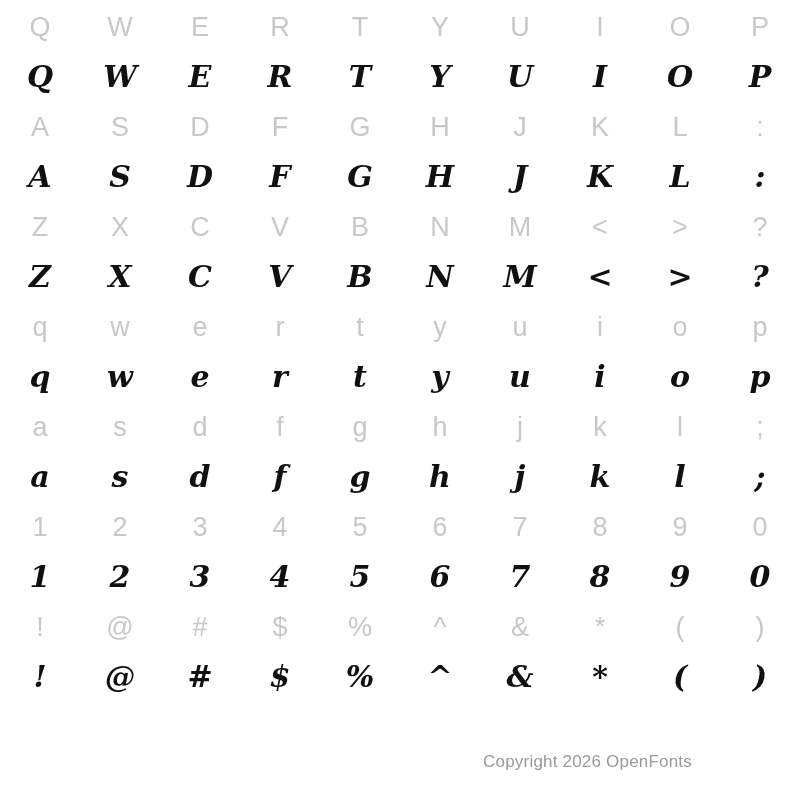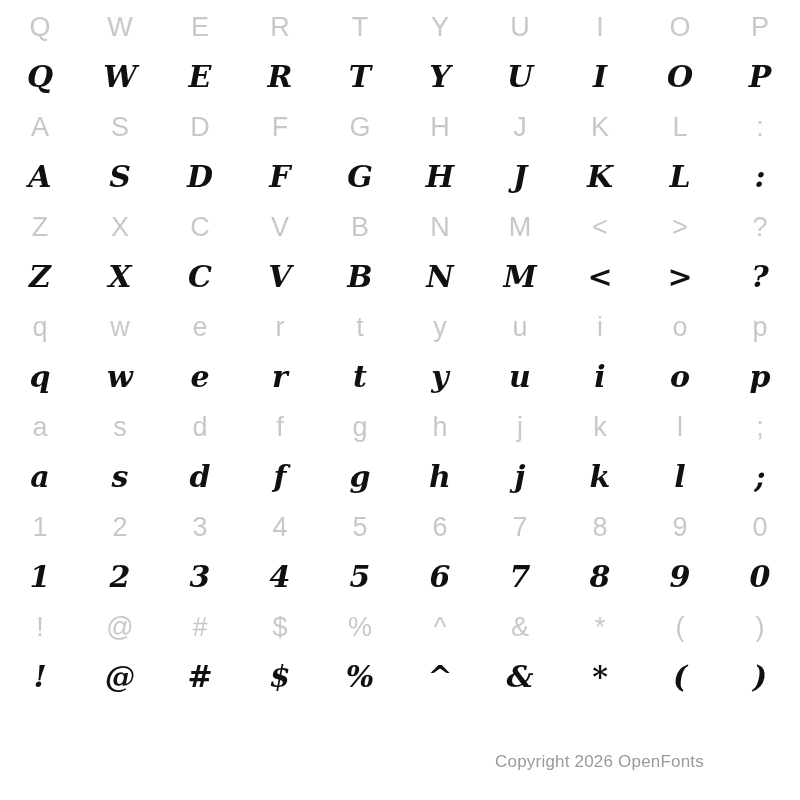--- a/index.html
+++ b/index.html
@@ -51,21 +51,21 @@
   .row-glyph .cell {
     color: #101010;
     font-family: "DejaVu Serif", serif;
     font-size: 30px;
     font-weight: 700;
     font-style: italic;
   }
   footer {
     position: absolute;
     left: 0;
-    right: 0;
+    right: 12px;
     bottom: 28px;
     text-align: right;
     padding-right: 96px;
     color: #9a9a9a;
     font-size: 17px;
     font-family: "Liberation Sans", sans-serif;
     letter-spacing: 0.2px;
   }
 </style>
 </head>

